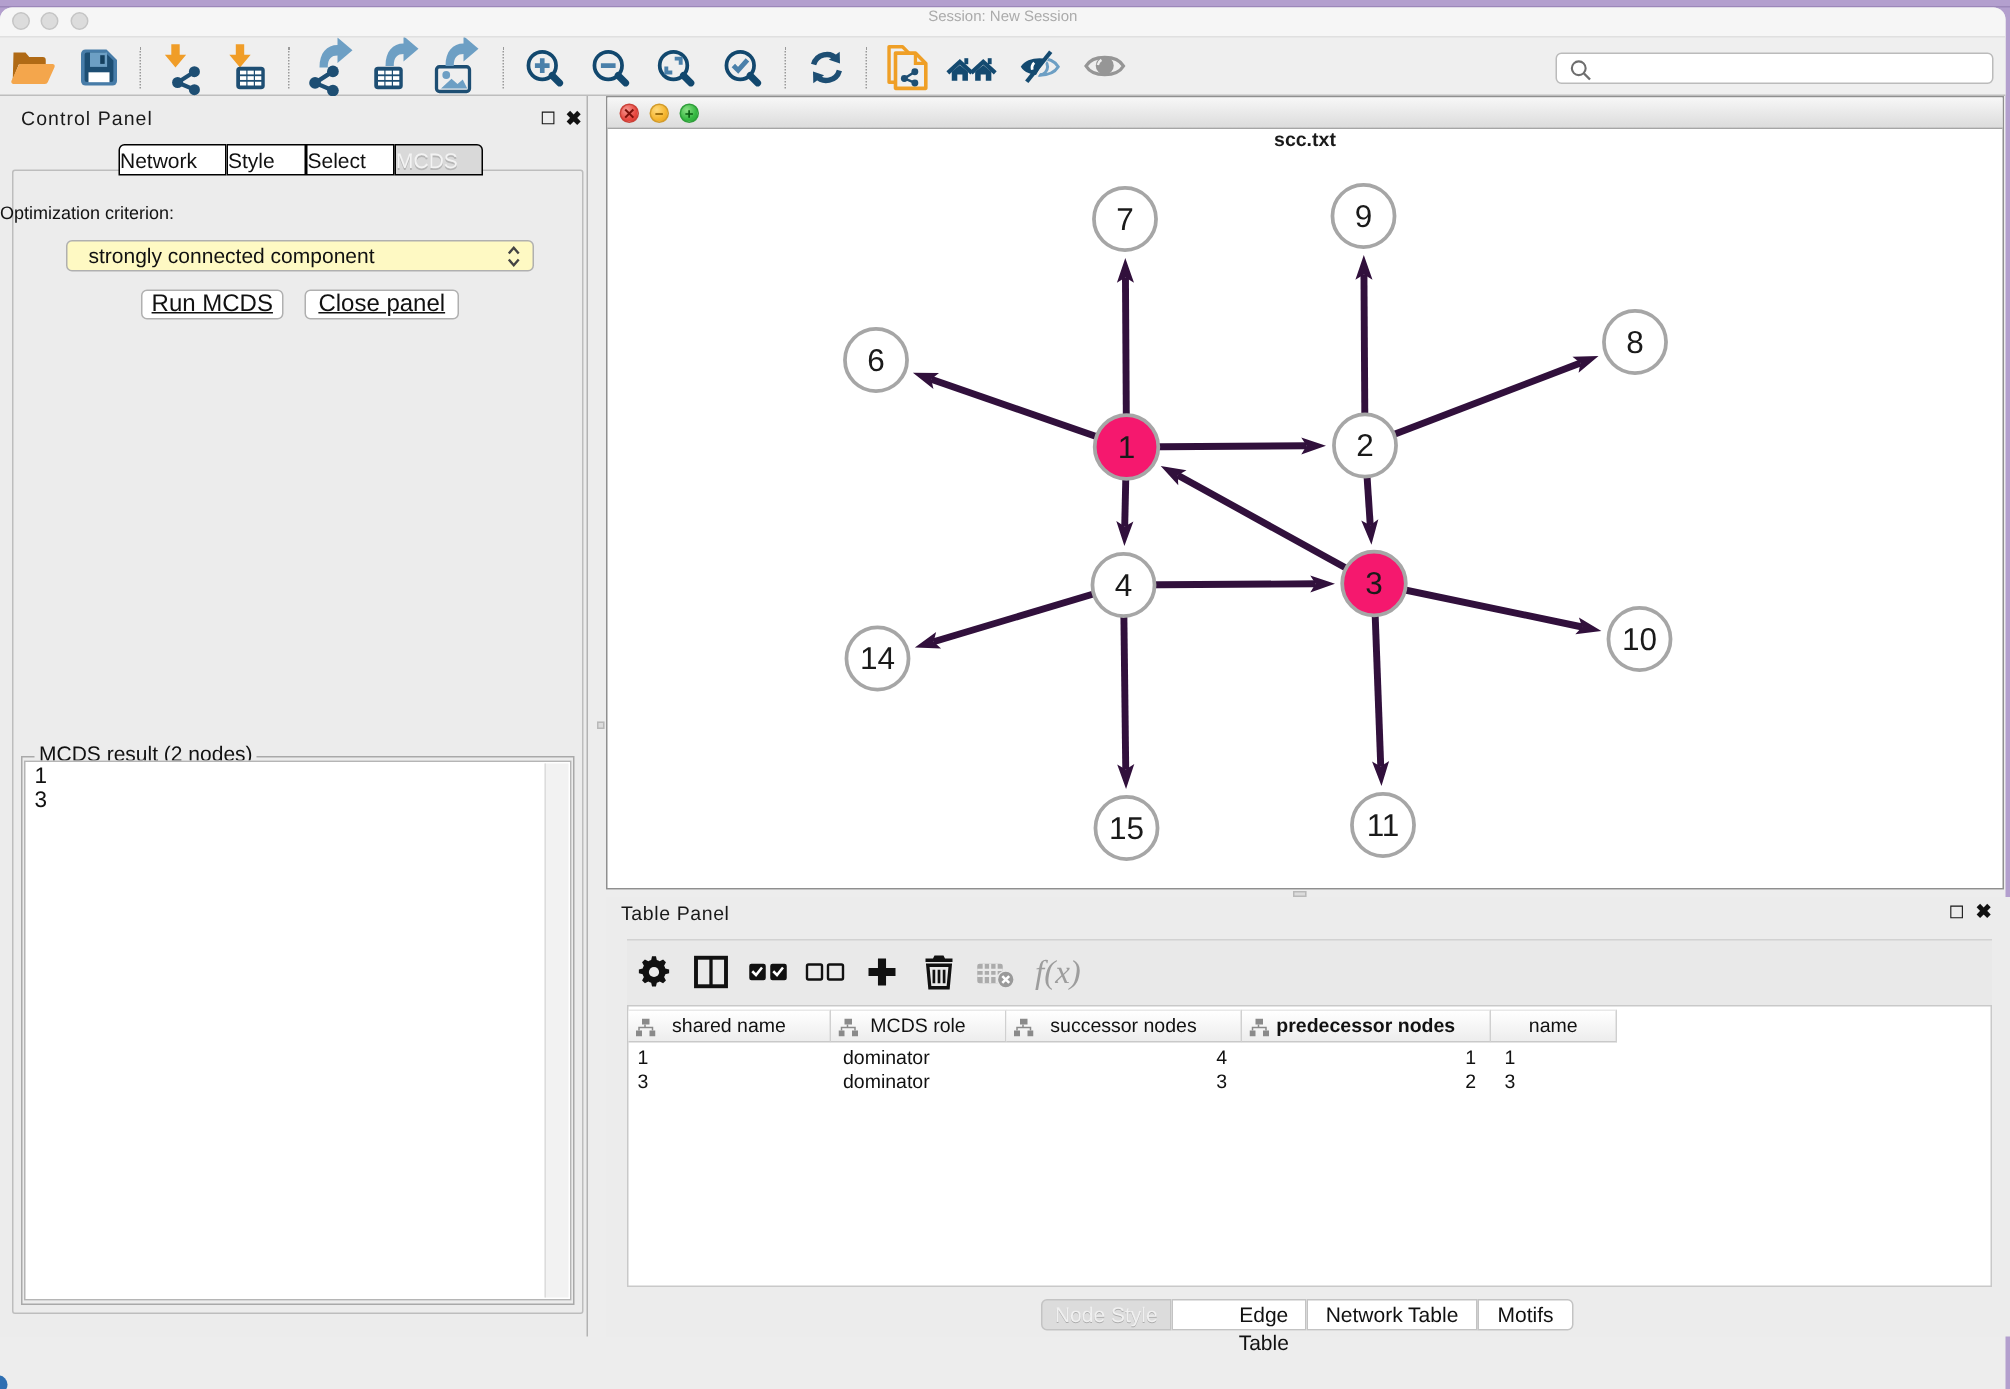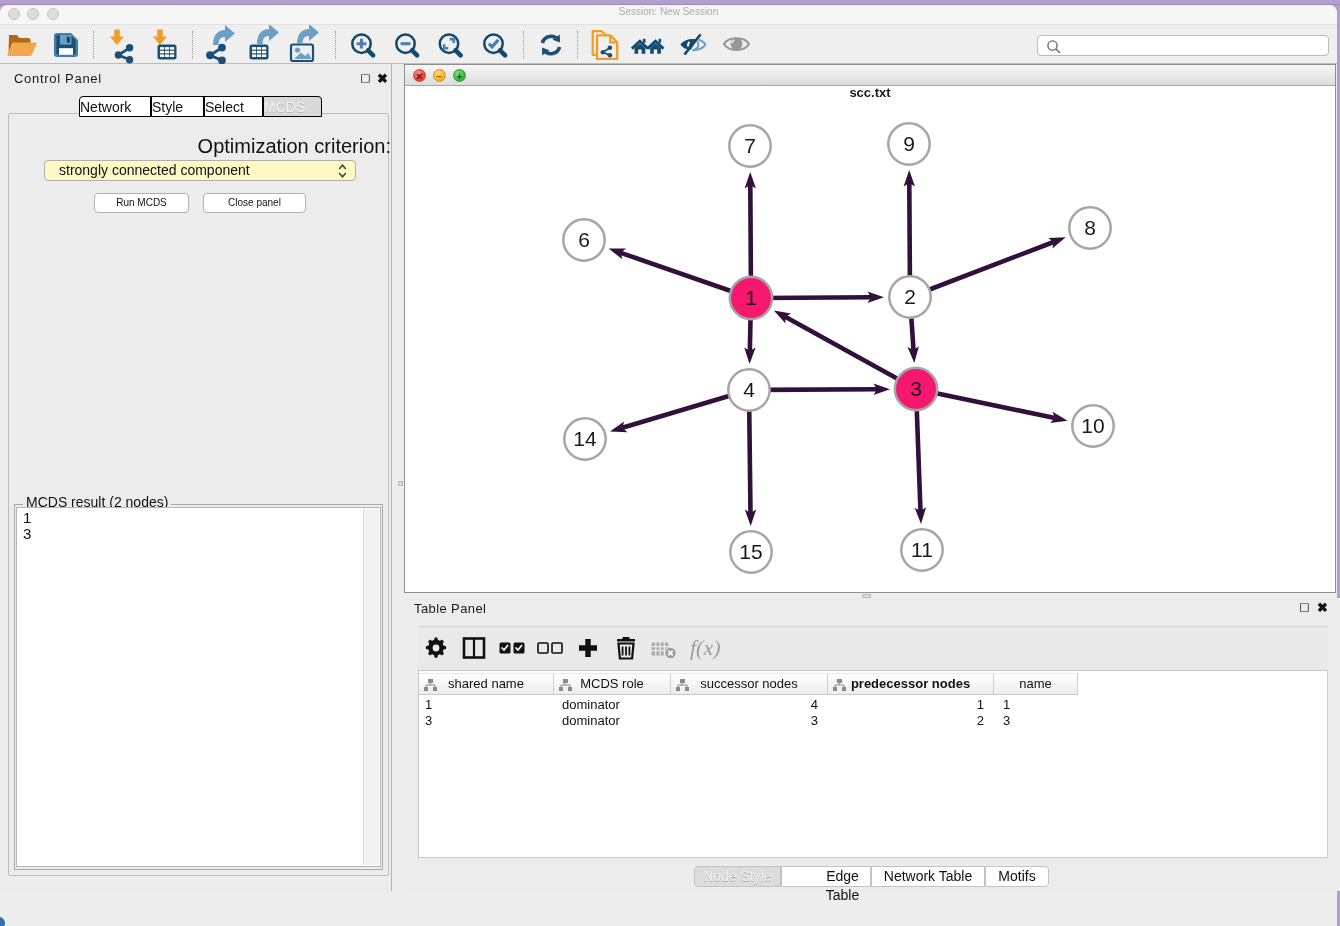--- a/index.html
+++ b/index.html
@@ -19,23 +19,23 @@
 #searchbox { position:absolute; left:1037px; top:10px; width:292px; height:21px; background:#fff; border:1px solid #bbb; border-radius:4px; }
 
 
 #cpanel { position:absolute; left:0; top:59px; width:392px; height:827px; background:#ececec; border-right:1px solid #b3b3b3; }
 #cpanel-head { position:absolute; left:0; top:0; width:100%; height:30px; }
 #cpanel-head .t { position:absolute; left:14px; top:7px; font-size:13px; color:#1a1a1a; letter-spacing:0.7px; }
 .panebtns { position:absolute; top:7px; font-size:13px; color:#111; }
 #cp-tabs { position:absolute; left:79px; top:32px; height:21px; z-index:3; }
 .cptab { position:absolute; top:0; height:21px; background:#fff; border:1px solid #000000; font-size:14px; color:#111; line-height:20px; }
 #cp-content { position:absolute; left:8px; top:49px; width:381px; height:763px; background:#ececec; border:1px solid #bdbdbd; border-radius:2px; }
-#opt-label { position:absolute; left:0; top:71px; width:100%; text-align:right; font-size:20px; color:#111; }
+#opt-label { position:absolute; left:0; top:71px; width:100%; text-align:left; font-size:12px; color:#111; }
 #opt-select { position:absolute; left:44px; top:96px; width:312px; height:21px; background:#fef9c3; border:1px solid #b0b0b0; border-radius:4px; font-size:14px; color:#111; line-height:19px; padding-left:14px; }
-.btn { position:absolute; height:20px; background:#fff; border:1px solid #b0b0b0; border-radius:4px; font-size:10px; color:#111; text-align:center; line-height:18px; }
+.btn { position:absolute; height:20px; background:#fff; border:1px solid #b0b0b0; border-radius:4px; font-size:16px; color:#111; text-align:center; line-height:18px;text-decoration:underline; }
 #mcds-group { position:absolute; left:14px; top:431px; width:369px; height:382px; }
 #mcds-border { position:absolute; left:0; top:9px; width:369px; height:366px; border:1px solid #a9a9a9; }
 #mcds-label { position:absolute; left:9px; top:-1px; background:#ececec; padding:0 3px; font-size:14px; color:#111; }
 #mcds-white { position:absolute; left:2px; top:12px; width:365px; height:360px; background:#fff; border:1px solid #b5b5b5; }
 #mcds-list { position:absolute; left:6px; top:2px; font-size:15px; color:#111; line-height:16.2px; }
 #mcds-scroll { position:absolute; right:1px; top:1px; width:16px; height:356px; background:#f2f2f2; border-left:1px solid #dcdcdc; }
 
 
 #netwin { position:absolute; left:404px; top:59px; width:932px; height:529px; background:#fff; border:1px solid #8f8f8f; }
 #net-titlebar { position:absolute; left:0; top:0; width:100%; height:21px; background:linear-gradient(#f7f7f7,#dcdcdc); border-bottom:1px solid #a5a5a5; }

